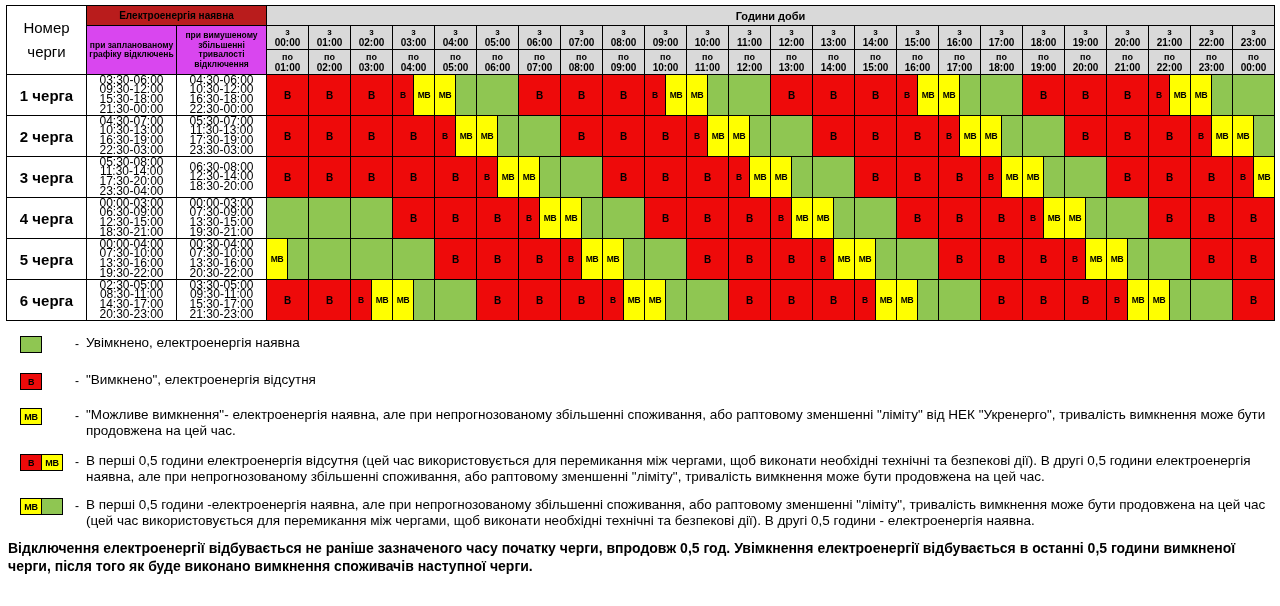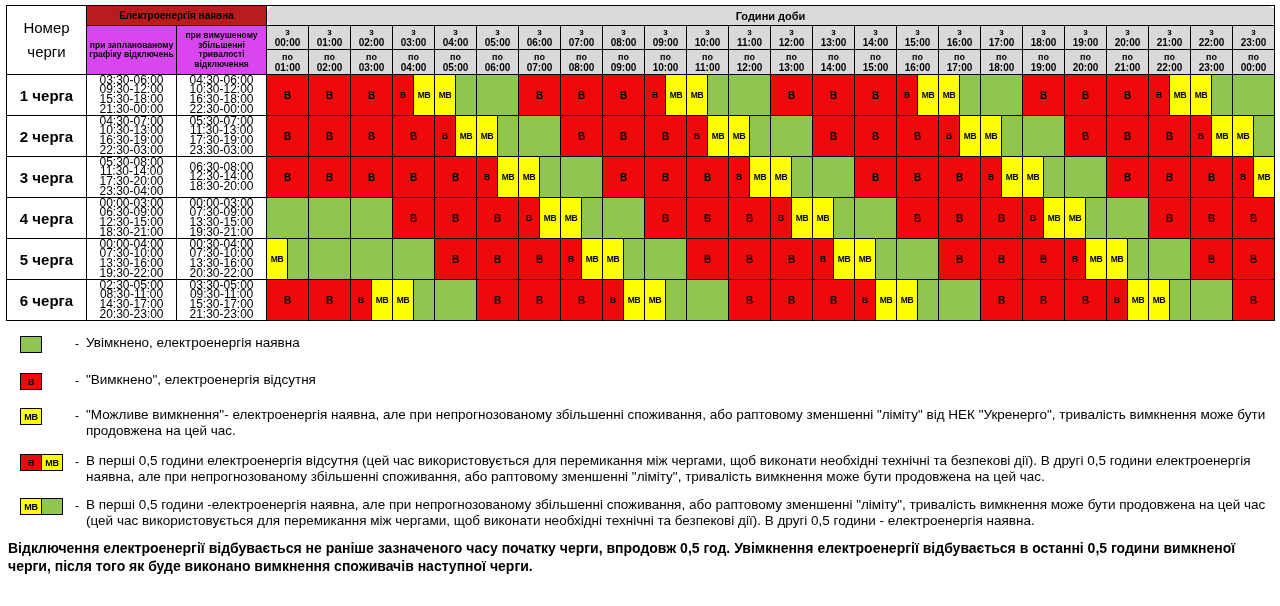--- a/index.html
+++ b/index.html
@@ -8,21 +8,21 @@
   *{box-sizing:border-box;}
   body{
     width:1280px;height:606px;margin:0;overflow:hidden;background:#ffffff;color:#000;
     font-family:"Liberation Sans", sans-serif;
   }
   table.schedule{border-collapse:collapse;table-layout:fixed;margin:5px 0 0 6px;}
   .schedule td{border:1px solid var(--border);padding:0;text-align:center;vertical-align:middle;overflow:hidden;}
   .corner{font-size:15px;font-weight:normal;line-height:24px;background:#fff;}
   .avail{font-size:10px;font-weight:bold;height:20px;background:#b91c1c;}
   .subh{font-size:8.5px;font-weight:bold;line-height:9.5px;background:#d946ef;padding:0 2px;}
-  .hours{background:var(--header_bg);font-size:11px;font-weight:bold;height:16px;border-radius:7px;}
+  .hours{background:var(--header_bg);font-size:11px;font-weight:bold;height:16px;}
   .hc{background:var(--header_bg);font-weight:bold;}
   #row-from .hc{height:24px;}
   #row-to .hc{height:25px;}
   .hw{font-size:9px;line-height:10px;}
   .ht{font-size:10px;line-height:11px;}
   .qname{font-size:15px;font-weight:bold;background:#fff;}
   .times{font-size:12px;line-height:9.6px;background:#fff;}
   .gc{height:41px;font-weight:bold;font-size:10px;position:relative;}
   .gc.off{background:var(--off);}
   .gc.on{background:var(--on);}

